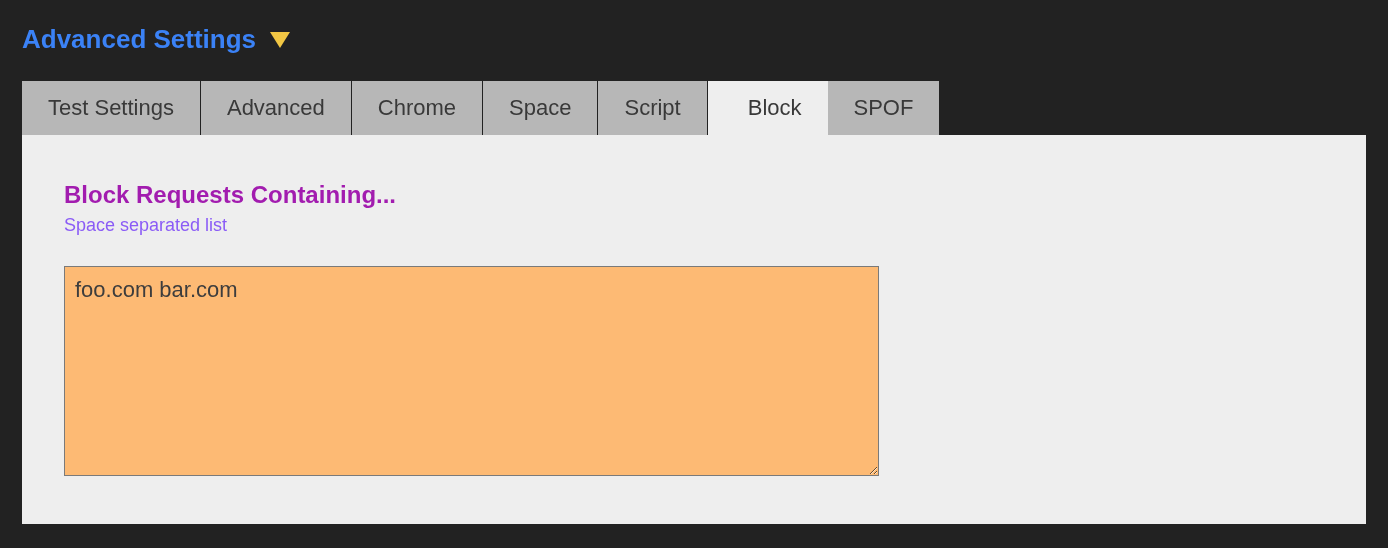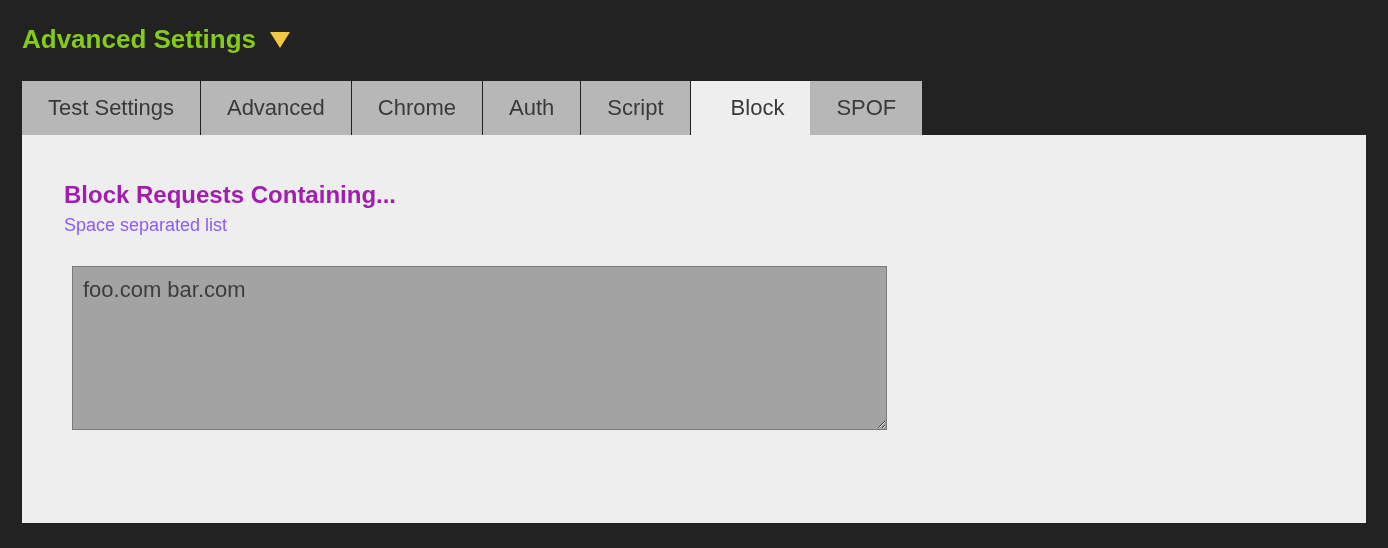--- a/index.html
+++ b/index.html
@@ -14,21 +14,21 @@
       padding: 24px 22px 22px 22px;
     }
     .section-header {
       display: flex;
       align-items: center;
       gap: 14px;
       margin-bottom: 26px;
       cursor: pointer;
     }
     .section-title {
-      color: #84cc16;
+      color: #3b82f6;
       font-size: 26px;
       font-weight: 700;
     }
     .triangle-down {
       width: 0;
       height: 0;
       border-left: 10px solid transparent;
       border-right: 10px solid transparent;
       border-top: 16px solid #f2c744;
     }
@@ -63,47 +63,46 @@
       color: #a21caf;
       margin-bottom: 6px;
     }
     .panel-subtext {
       font-size: 18px;
       color: #8b5cf6;
       margin-bottom: 30px;
     }
     .block-textarea {
       width: 815px;
-      height: 164px;
+      height: 210px;
       border: 1px solid #7a7a7a;
-      background: #a3a3a3;
+      background: #fdba74;
       font-size: 22px;
       font-family: "Helvetica Neue", Helvetica, Arial, sans-serif;
       color: #3d3d3d;
       padding: 10px 10px;
       resize: both;
       outline: none;
-      margin-left: 8px;
     }
   </style>
 </head>
 <body>
 
 <div class="page">
 
   <div class="section-header">
     <span class="section-title">Advanced Settings</span>
     <span class="triangle-down"></span>
   </div>
 
   <div class="tabs">
     <div class="tab">Test Settings</div>
     <div class="tab">Advanced</div>
     <div class="tab">Chrome</div>
-    <div class="tab">Auth</div>
+    <div class="tab">Space</div>
     <div class="tab">Script</div>
     <div class="tab active">Block</div>
     <div class="tab">SPOF</div>
   </div>
 
   <div class="panel">
     <div class="panel-heading">Block Requests Containing...</div>
     <div class="panel-subtext">Space separated list</div>
     <textarea class="block-textarea" style="">foo.com bar.com</textarea>
   </div>

